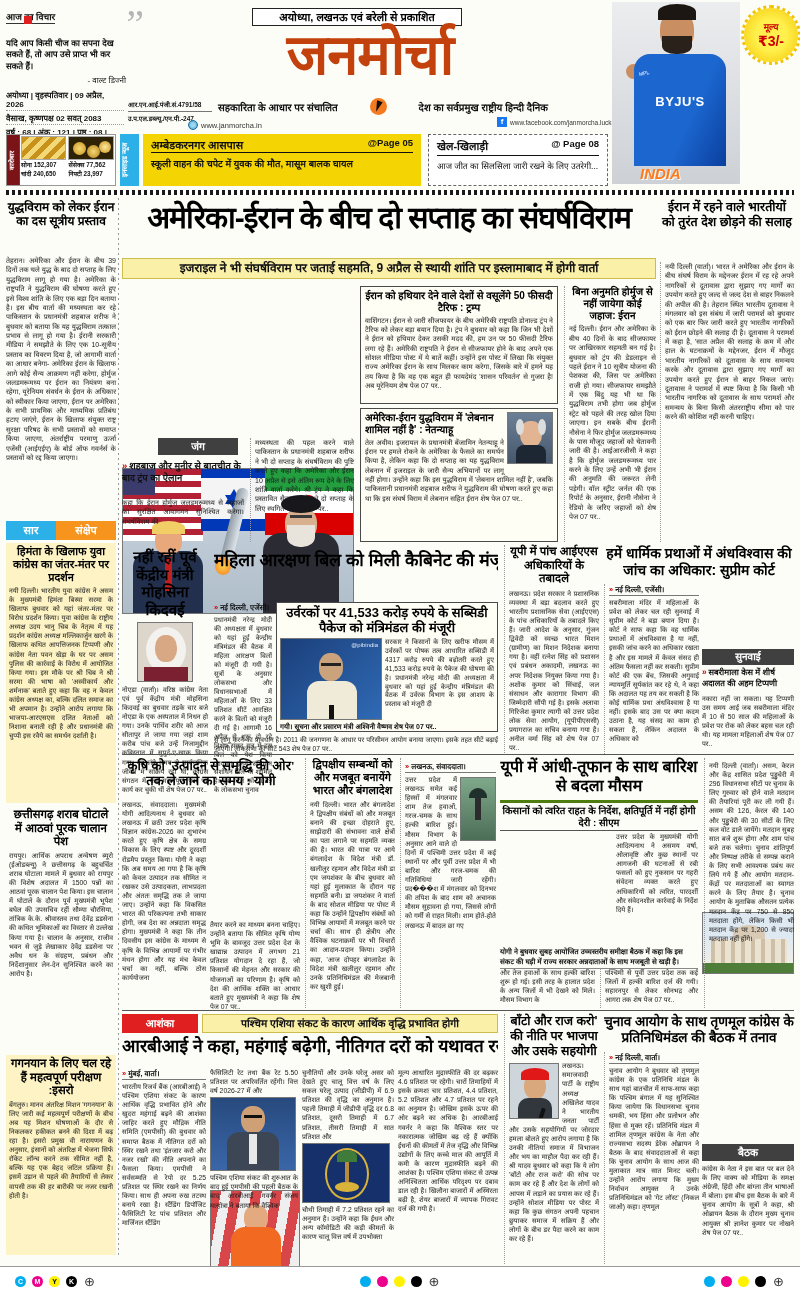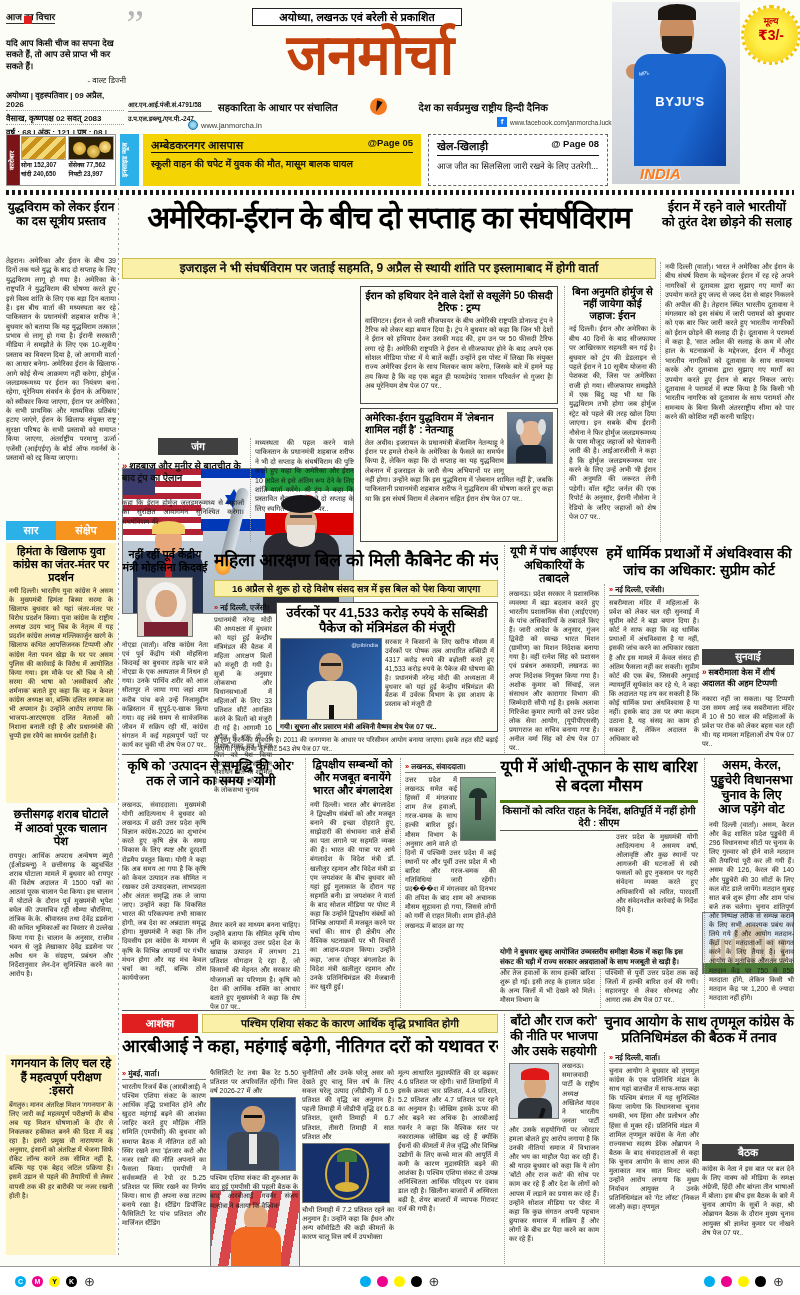--- a/index.html
+++ b/index.html
@@ -62,21 +62,21 @@
 
   <div class="abs" style="left:188px;top:120px;display:flex;align-items:center;">
     <span style="width:10px;height:10px;border-radius:50%;background:radial-gradient(circle,#9fd8ef 30%,#2f9bd6 100%);border:1px solid #1b6fa0;display:inline-block;margin-right:3px;"></span>
     <span style="font-size:7.5px;color:#333;">www.janmorcha.in</span>
   </div>
   <div class="abs" style="left:497px;top:117px;display:flex;align-items:center;">
     <span style="width:10px;height:10px;background:#1877f2;color:#fff;font-size:8px;font-weight:bold;text-align:center;line-height:10px;display:inline-block;margin-right:3px;">f</span>
     <span style="font-size:6.5px;color:#333;">www.facebook.com/janmorcha.lucknow</span>
   </div>
 
-  <div class="abs" style="left:744px;top:8px;width:54px;height:54px;border-radius:50%;background:radial-gradient(circle,#fff04d 40%,#f5c400 100%);outline:3px dotted #f0c400;text-align:center;padding-top:6px;">
+  <div class="abs" style="left:744px;top:8px;width:54px;height:54px;border-radius:50%;background:radial-gradient(circle,#fff04d 40%,#f5c400 100%);outline:3px dotted #f0c400;text-align:center;padding-top:12px;">
     <div style="font-size:9px;font-weight:bold;color:#c00;">मूल्य</div>
     <div style="font-size:14px;font-weight:900;color:#c00;">₹3/-</div>
   </div>
 
   <div class="abs photo" style="left:612px;top:2px;width:128px;height:182px;background:linear-gradient(180deg,#ecedef,#cdd1d6);border:none;">
     <div style="position:absolute;left:14px;top:62px;width:15px;height:15px;border-radius:50%;background:#c98f62;"></div>
     <div style="position:absolute;left:48px;top:8px;width:34px;height:42px;border-radius:45%;background:#c98f62;"></div>
     <div style="position:absolute;left:46px;top:2px;width:38px;height:16px;border-radius:50% 50% 0 0;background:#1c1712;"></div>
     <div style="position:absolute;left:50px;top:34px;width:30px;height:18px;border-radius:0 0 45% 45%;background:#2a211a;"></div>
     <div style="position:absolute;left:22px;top:52px;width:92px;height:112px;border-radius:16px 16px 0 0;background:linear-gradient(115deg,#1b66cf 60%,#0b3f9e);">
@@ -203,31 +203,30 @@
   </div>
 
   <div class="abs" style="left:6px;top:1055px;width:110px;height:200px;background:#fdf3c4;padding:2px 3px;">
     <div class="hd" style="font-size:11.5px;">गगनयान के लिए चल रहे हैं महत्वपूर्ण परीक्षण :इसरो</div>
     <div class="bt" style="margin-top:2px;font-size:6.8px;">बेंगलुरु। मानव अंतरिक्ष मिशन 'गगनयान' के लिए जारी कई महत्वपूर्ण परीक्षणों के बीच अब यह मिशन घोषणाओं के दौर से निकलकर हकीकत बनने की दिशा में बढ़ रहा है। इसरो प्रमुख वी नारायणन के अनुसार, इंसानों को अंतरिक्ष में भेजना सिर्फ रॉकेट लॉन्च करने तक सीमित नहीं है, बल्कि यह एक बेहद जटिल प्रक्रिया है। इसमें उड़ान से पहले की तैयारियों से लेकर वापसी तक की हर बारीकी पर नजर रखनी होती है।</div>
   </div>
 
   <div class="abs" style="left:118px;top:198px;width:1px;height:1058px;background:repeating-linear-gradient(180deg,#999 0 2px,transparent 2px 5px);"></div>
 
   <div class="abs" style="left:122px;top:548px;width:86px;height:206px;">
-    <div class="hd" style="font-size:11px;">नहीं रहीं पूर्व केंद्रीय मंत्री मोहसिना किदवई</div>
+    <div class="hd" style="font-size:15px;">नहीं रहीं पूर्व केंद्रीय मंत्री मोहसिना किदवई</div>
     <div class="photo" style="width:56px;height:60px;margin:3px auto;background:#dcd6cc;">
       <i style="position:absolute;left:8px;top:4px;width:40px;height:46px;border-radius:50%;background:#f4f2ee;display:block;"></i>
       <i style="position:absolute;left:17px;top:12px;width:22px;height:27px;border-radius:45%;background:#d8a884;display:block;"></i>
       <i style="position:absolute;left:6px;top:44px;width:44px;height:16px;background:#7a2030;display:block;"></i>
     </div>
     <div class="bt" style="font-size:6.8px;">नोएडा (वार्ता)। वरिष्ठ कांग्रेस नेता एवं पूर्व केंद्रीय मंत्री मोहसिना किदवई का बुधवार तड़के चार बजे नोएडा के एक अस्पताल में निधन हो गया। उनके पार्थिव शरीर को आज सीतापुर ले जाया गया जहां शाम करीब पांच बजे उन्हें निजामुद्दीन कब्रिस्तान में सुपुर्द-ए-खाक किया गया। वह लंबे समय से सार्वजनिक जीवन में सक्रिय रही थीं, कांग्रेस संगठन में कई महत्वपूर्ण पदों पर कार्य कर चुकी थीं शेष पेज 07 पर..</div>
   </div>
 
   <div class="abs hd nw" style="left:214px;top:550px;width:284px;font-size:17.5px;font-weight:900;">महिला आरक्षण बिल को मिली कैबिनेट की मंजूरी</div>
-  <div class="abs hd nw ystrip" style="left:214px;top:580px;width:284px;height:17px;font-size:9.5px;line-height:15px;">16 अप्रैल से शुरू हो रहे विशेष संसद सत्र में इस बिल को पेश किया जाएगा</div>
   <div class="abs" style="left:214px;top:602px;width:58px;height:132px;">
     <span class="dl"><span class="chev">»</span><span>नई दिल्ली, एजेंसी।</span></span>
     <div class="bt" style="font-size:6.7px;">प्रधानमंत्री नरेन्द्र मोदी की अध्यक्षता में बुधवार को यहां हुई केन्द्रीय मंत्रिमंडल की बैठक में महिला आरक्षण बिलों को मंजूरी दी गयी है। सूत्रों के अनुसार लोकसभा और विधानसभाओं में महिलाओं के लिए 33 प्रतिशत सीटें आरक्षित करने के बिलों को मंजूरी दी गई है। आगामी 16 अप्रैल से शुरू हो रहे विशेष संसद सत्र में इस बिल को पेश किया जाएगा। इनमें संविधान संशोधन बिल भी शामिल है। इस बिल को 2029 के लोकसभा चुनाव</div>
   </div>
   <div class="abs box" style="left:276px;top:602px;width:222px;height:130px;padding:2px 3px;">
     <div class="hd" style="font-size:13px;">उर्वरकों पर 41,533 करोड़ रुपये के सब्सिडी पैकेज को मंत्रिमंडल की मंजूरी</div>
     <div style="display:flex;margin-top:2px;">
       <div class="photo" style="width:102px;height:82px;background:linear-gradient(135deg,#1b3f7a,#2f6ab5);flex:none;">
         <span style="position:absolute;right:3px;top:3px;font-size:6px;color:#dfe8f5;">@pibindia</span>
         <i style="position:absolute;left:38px;top:14px;width:24px;height:28px;border-radius:45%;background:#caa27c;display:block;"></i>
@@ -290,21 +289,20 @@
 
   <div class="abs hd" style="left:500px;top:758px;width:198px;font-size:16px;font-weight:900;">यूपी में आंधी-तूफान के साथ बारिश से बदला मौसम</div>
   <div class="abs hd" style="left:500px;top:800px;width:198px;font-size:9.8px;border-top:3px solid #4d7c0f;border-bottom:1px solid #555;padding:2px 0;">किसानों को त्वरित राहत के निर्देश, क्षतिपूर्ति में नहीं होगी देरी : सीएम</div>
 
   <div class="abs bt" style="left:616px;top:832px;width:82px;height:112px;font-size:6.8px;">उत्तर प्रदेश के मुख्यमंत्री योगी आदित्यनाथ ने असमय वर्षा, ओलावृष्टि और कुछ स्थानों पर आगजनी की घटनाओं से रबी फसलों को हुए नुकसान पर गहरी संवेदना व्यक्त करते हुए अधिकारियों को त्वरित, पारदर्शी और संवेदनशील कार्रवाई के निर्देश दिये हैं।</div>
   <div class="abs" style="left:500px;top:946px;width:198px;font-size:7.2px;font-weight:bold;border-bottom:1px solid #888;padding-bottom:2px;">योगी ने बुधवार सुबह आयोजित उच्चस्तरीय समीक्षा बैठक में कहा कि इस संकट की घड़ी में राज्य सरकार अन्नदाताओं के साथ मजबूती से खड़ी है।</div>
   <div class="abs bt" style="left:500px;top:968px;width:95px;height:40px;font-size:6.8px;">और तेज हवाओं के साथ हल्की बारिश शुरू हो गई। इसी तरह के हालात प्रदेश के अन्य जिलों में भी देखने को मिले। मौसम विभाग के</div>
   <div class="abs bt vl" style="left:600px;top:968px;width:98px;height:40px;font-size:6.8px;">पश्चिमी से पूर्वी उत्तर प्रदेश तक कई जिलों में हल्की बारिश दर्ज की गयी। सहारनपुर से लेकर सोनभद्र और आगरा तक शेष पेज 07 पर..</div>
 
   <div class="abs vl" style="left:704px;top:758px;width:90px;height:250px;">
-    <div class="hd" style="font-size:12.5px;">असम, केरल, पुड्डुचेरी विधानसभा चुनाव के लिए आज पड़ेंगे वोट</div>
     <div class="bt" style="margin-top:3px;font-size:6.8px;">नयी दिल्ली (वार्ता)। असम, केरल और केंद्र शासित प्रदेश पुड्डुचेरी में 296 विधानसभा सीटों पर चुनाव के लिए गुरुवार को होने वाले मतदान की तैयारियां पूरी कर ली गयी हैं। असम की 126, केरल की 140 और पुड्डुचेरी की 30 सीटों के लिए कल वोट डाले जायेंगे। मतदान सुबह सात बजे शुरू होगा और शाम पांच बजे तक चलेगा। चुनाव शांतिपूर्ण और निष्पक्ष तरीके से सम्पन्न कराने के लिए सभी आवश्यक प्रबंध कर लिये गये हैं और आयोग मतदान-केंद्रों पर मतदाताओं का स्वागत करने के लिए तैयार है। चुनाव आयोग के मुताबिक औसतन प्रत्येक मतदान केंद्र पर 750 से 850 मतदाता होंगे, लेकिन किसी भी मतदान केंद्र पर 1,200 से ज्यादा मतदाता नहीं होंगे।</div>
   </div>
 
   <div class="abs head-rule" style="left:122px;top:1010px;width:672px;height:1px;"></div>
 
   <div class="abs" style="left:122px;top:1014px;width:76px;height:19px;background:#e02020;color:#fff;font-weight:bold;font-size:10.5px;text-align:center;line-height:19px;">आशंका</div>
   <div class="abs hd nw ystrip" style="left:202px;top:1014px;width:296px;height:19px;font-size:10.5px;line-height:17px;">पश्चिम एशिया संकट के कारण आर्थिक वृद्धि प्रभावित होगी</div>
   <div class="abs hd nw" style="left:122px;top:1036px;width:376px;font-size:17.5px;font-weight:900;">आरबीआई ने कहा, महंगाई बढ़ेगी, नीतिगत दरों को यथावत रखा</div>
   <div class="abs" style="left:122px;top:1068px;width:84px;height:196px;">
     <span class="dl"><span class="chev">»</span><span>मुंबई, वार्ता।</span></span>

